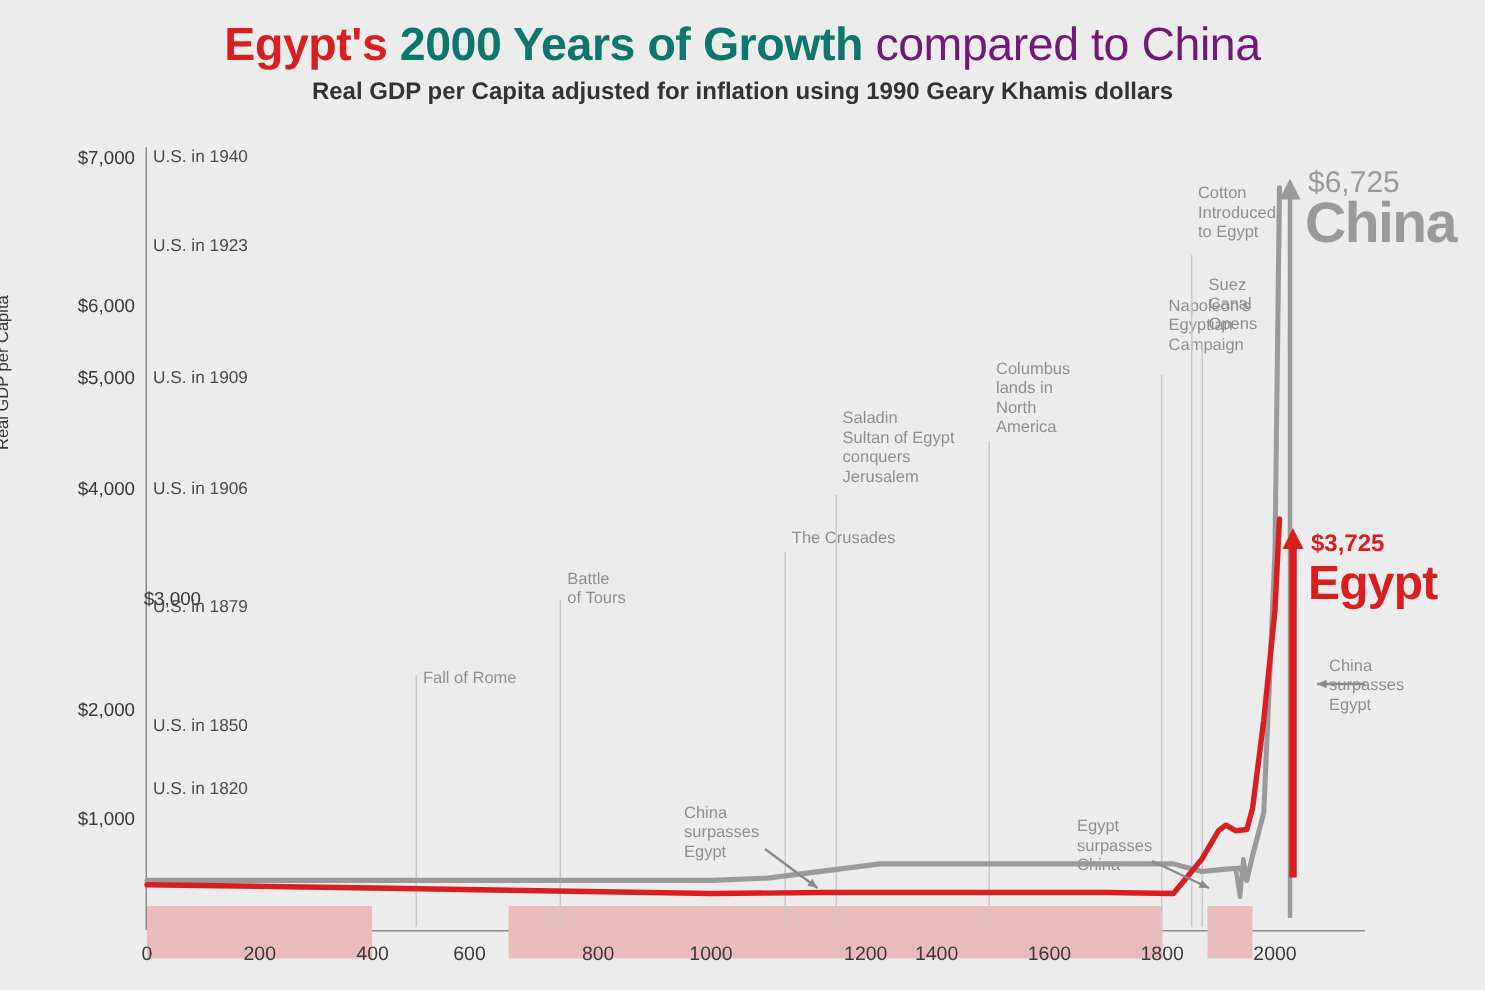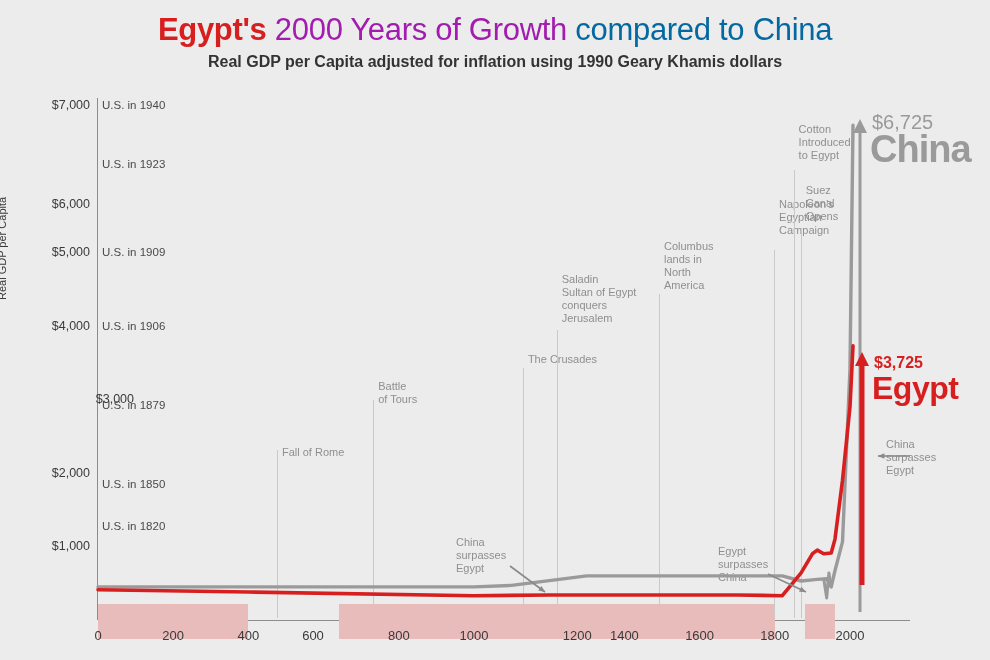--- a/index.html
+++ b/index.html
@@ -12,22 +12,22 @@
   }
   #root{position:relative;width:990px;height:660px;}
 
   
   .header{position:absolute;left:0;top:0;width:990px;height:86px;}
   .title{
     position:absolute;left:0;top:12px;width:990px;text-align:center;
     font-size:31px;letter-spacing:-0.3px;white-space:nowrap;
   }
   .t-egypt{color:#d81f20;font-weight:bold;}
-  .t-bold{color:#a21caf;font-weight:normal;}
-  .t-light{color:#0369a1;font-weight:normal;}
+  .t-bold{color:#0f766e;font-weight:bold;}
+  .t-light{color:#701a75;font-weight:normal;}
   .subtitle{
     position:absolute;left:0;top:53px;width:990px;text-align:center;
     font-size:16px;font-weight:bold;color:#333333;white-space:nowrap;
   }
   .yaxis-line{position:absolute;left:97px;top:98px;width:1px;height:522px;background:#8c8c8c;}
   .xaxis-line{position:absolute;left:98px;top:620px;width:812px;height:1px;background:#8c8c8c;}
 
   .ylabel{
     position:absolute;left:-4px;top:300px;
     transform:rotate(-90deg);transform-origin:left top;

